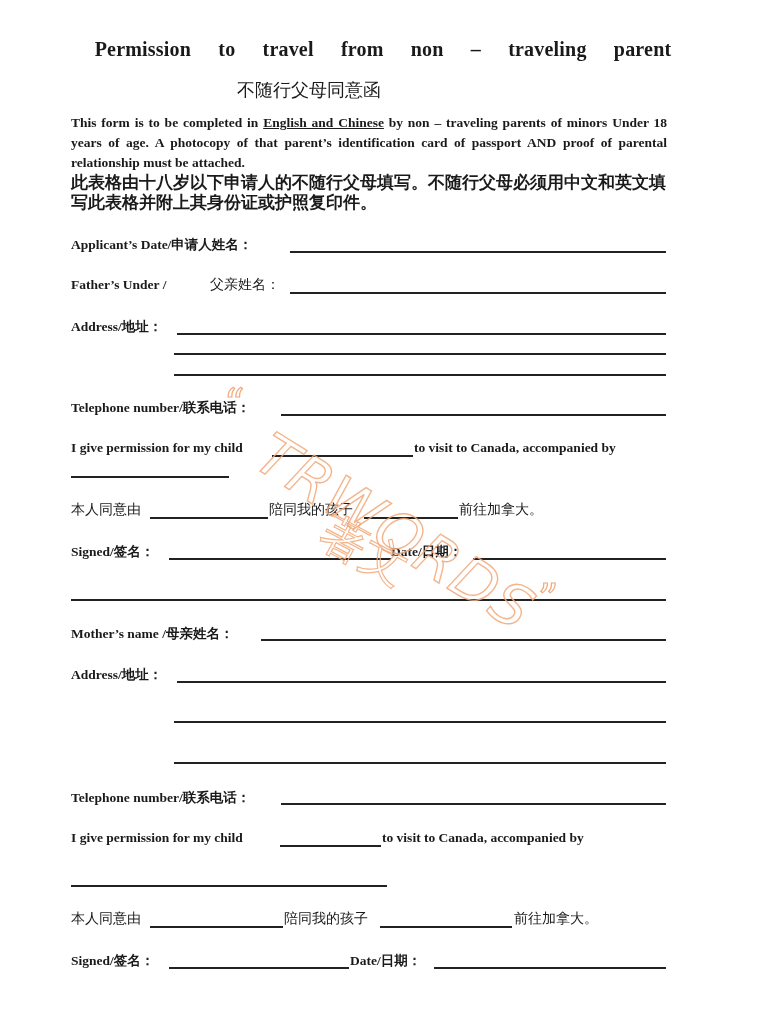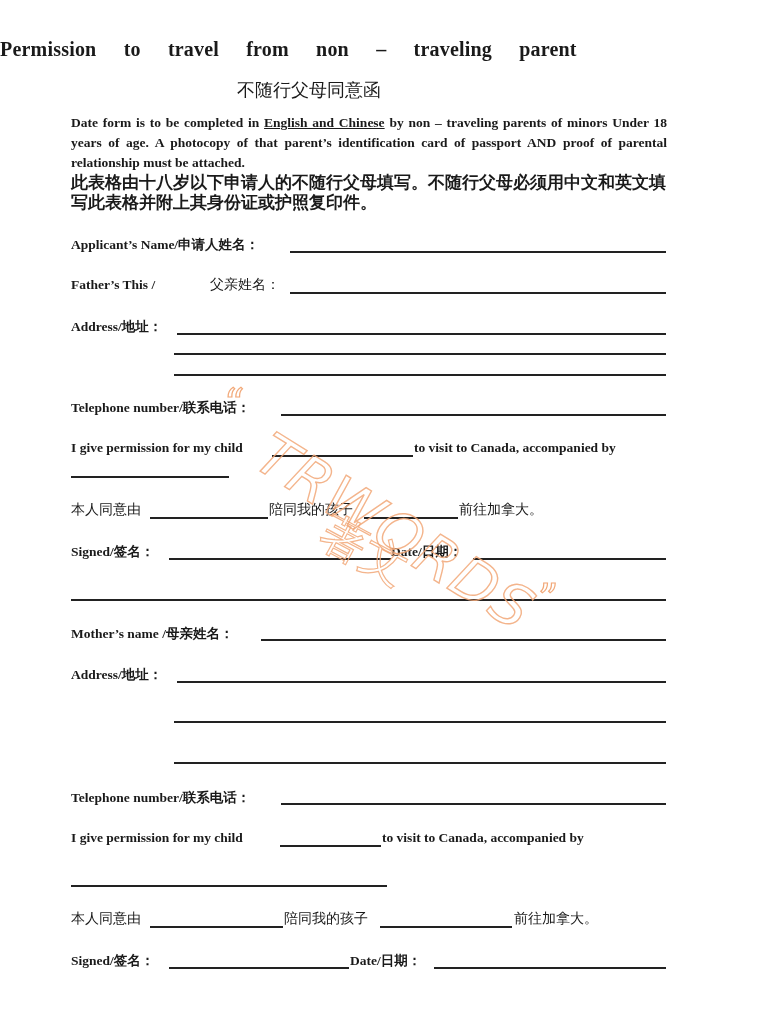--- a/index.html
+++ b/index.html
@@ -2,21 +2,21 @@
 <html><head>
   <meta charset="utf-8">
   <style>
     html, body { margin: 0; padding: 0; }
     body {
       width: 766px; height: 1024px; background: #ffffff; position: relative; overflow: hidden;
       font-family: "Liberation Serif", "DejaVu Serif", serif; color: #1a1a1a;
     }
     .abs { position: absolute; }
     .title {
-      left: 0; width: 766px; top: 38px; font-weight: bold; font-size: 20px;
+      left: 0; width: 766px; top: 38px; text-align: center; font-weight: bold; font-size: 20px;
       word-spacing: 22px; letter-spacing: 0.2px;
     }
     .subtitle { left: 0; width: 618px; top: 78px; text-align: center; font-size: 18px; }
     .intro {
       left: 71px; width: 596px; top: 113px; font-weight: bold; font-size: 13.5px; line-height: 20px;
       text-align: justify;
     }
     .intro u { text-decoration: underline; }
     .intro-cn { left: 71px; width: 600px; top: 173px; font-size: 17px; line-height: 20px; font-weight: bold; }
     .lbl { font-weight: bold; font-size: 13.5px; white-space: nowrap; }
@@ -37,27 +37,27 @@
       position: absolute; color: transparent; -webkit-text-stroke: 1.2px #f2a878;
       font-size: 40px; font-family: "DejaVu Serif", serif; pointer-events: none;
     }
   </style>
 </head>
 <body>
 
 <div class="abs title">Permission to travel from non – traveling parent</div>
 <div class="abs subtitle">不随行父母同意函</div>
 
-<div class="abs intro"><span>Date form is to be completed in </span><u>English and Chinese</u><span> by non – traveling parents of minors Under 18 years of age. A photocopy of that parent’s identification card of passport AND proof of parental relationship must be attached.</span></div>
+<div class="abs intro"><span>This form is to be completed in </span><u>English and Chinese</u><span> by non – traveling parents of minors Under 18 years of age. A photocopy of that parent’s identification card of passport AND proof of parental relationship must be attached.</span></div>
 <div class="abs intro-cn">此表格由十八岁以下申请人的不随行父母填写。不随行父母必须用中文和英文填写此表格并附上其身份证或护照复印件。</div>
 
-<div class="abs lbl" style="left:71px; top:236px;">Applicant’s Name/申请人姓名：</div>
+<div class="abs lbl" style="left:71px; top:236px;">Applicant’s Date/申请人姓名：</div>
 <div class="line" style="left:290px; width:376px; top:251px;"></div>
 
-<div class="abs lbl" style="left:71px; top:277px;">Father’s This /</div>
+<div class="abs lbl" style="left:71px; top:277px;">Father’s Under /</div>
 <div class="abs cn" style="left:210px; top:276px;">父亲姓名：</div>
 <div class="line" style="left:290px; width:376px; top:292px;"></div>
 
 <div class="abs lbl" style="left:71px; top:318px;">Address/地址：</div>
 <div class="line" style="left:177px; width:489px; top:333px;"></div>
 <div class="line" style="left:174px; width:492px; top:353px;"></div>
 <div class="line" style="left:174px; width:492px; top:374px;"></div>
 
 <div class="abs lbl" style="left:71px; top:399px;">Telephone number/联系电话：</div>
 <div class="line" style="left:281px; width:385px; top:414px;"></div>

